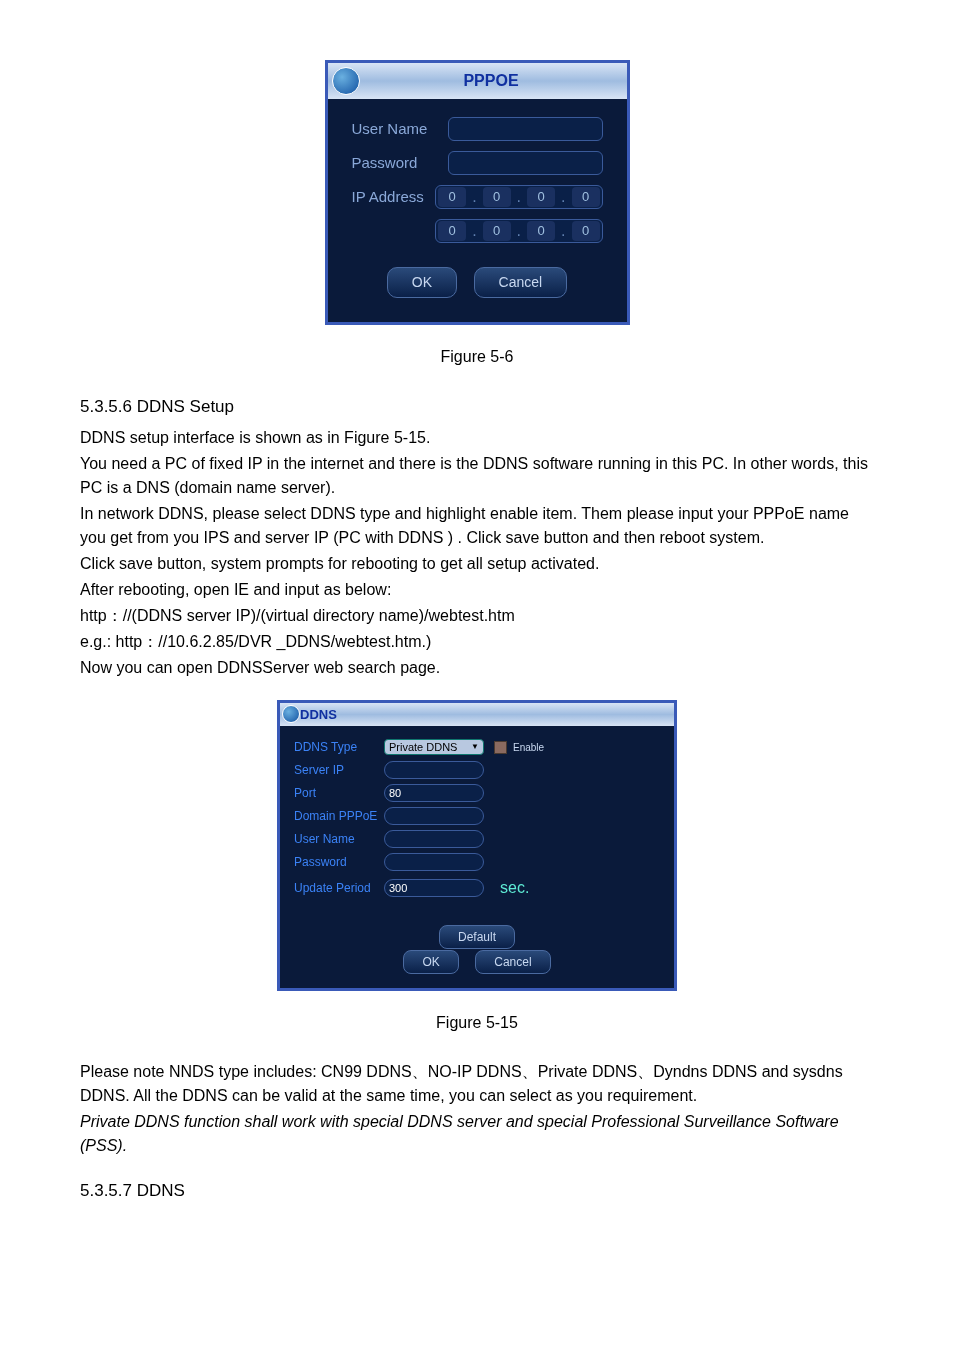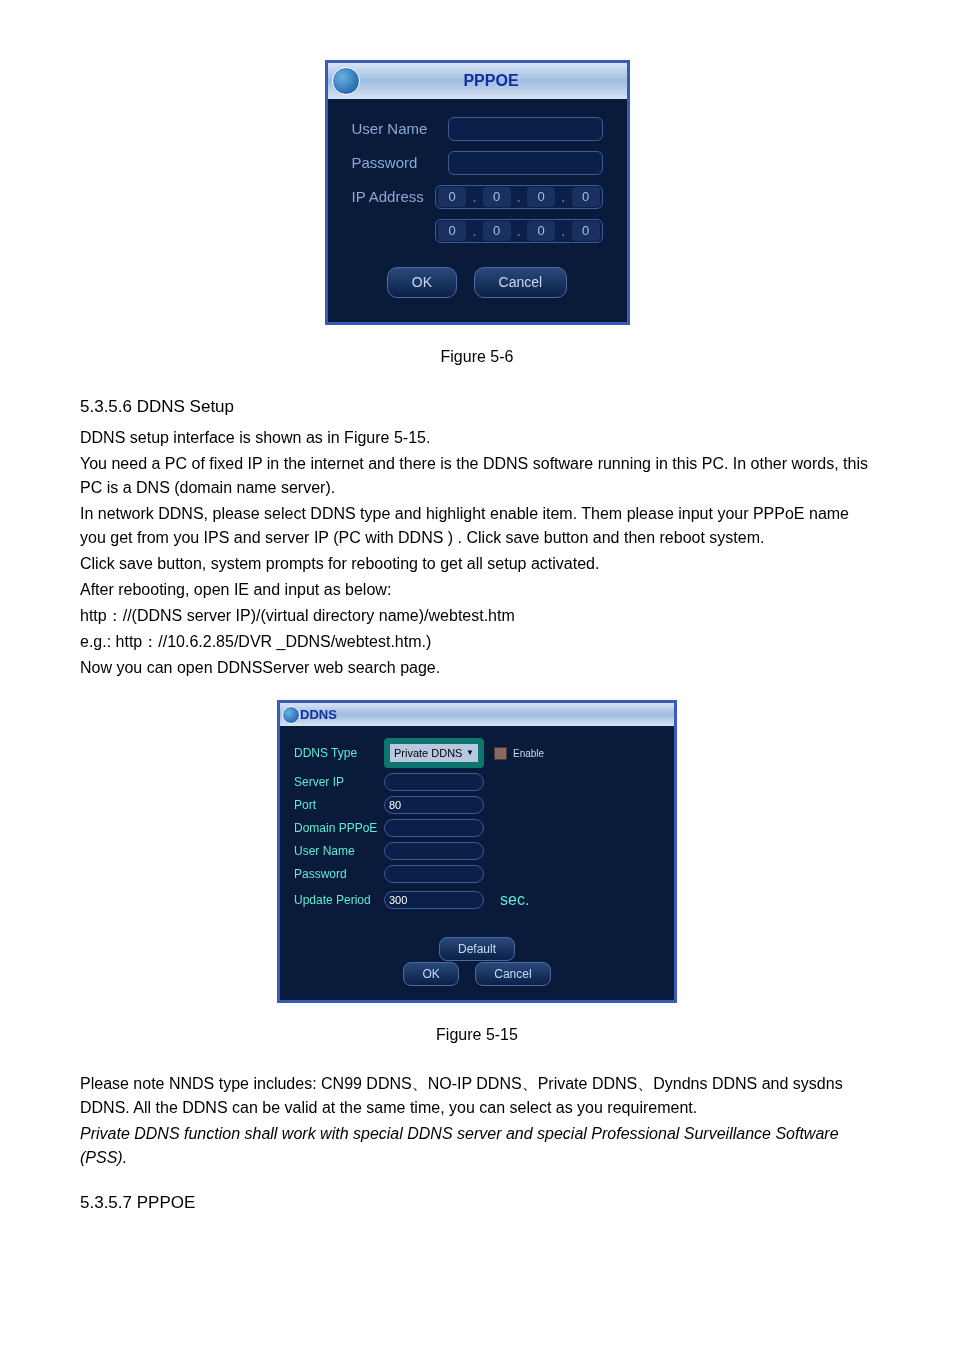--- a/index.html
+++ b/index.html
@@ -52,21 +52,21 @@
       display: flex;
       align-items: center;
       margin-bottom: 10px;
     }
     .form-label {
       color: #8aa8d8;
       width: 100px;
       font-size: 15px;
     }
     .form-label-sm {
-      color: #5eead4;
+      color: #3b82f6;
       width: 90px;
       font-size: 12px;
     }
     .text-input {
       background: #0a2048;
       border: 1px solid #3a5a9a;
       border-radius: 6px;
       height: 24px;
       width: 160px;
       color: #fff;
@@ -155,23 +155,23 @@
     .ddns-rows {
       flex: 0 0 auto;
     }
     .form-row-sm {
       display: flex;
       align-items: center;
       margin-bottom: 5px;
     }
     .dropdown {
       background: #b8c8e0;
-      border: 6px solid #0f766e;
+      border: 1px solid #0f766e;
       border-radius: 4px;
-      height: 30px;
+      height: 16px;
       width: 100px;
       color: #000;
       padding: 0 4px;
       font-size: 11px;
       display: flex;
       align-items: center;
       justify-content: space-between;
     }
     .dd-arrow {
       font-size: 8px;
@@ -201,21 +201,21 @@
       flex-direction: column;
     }
     .dialog-header-sm {
       background: linear-gradient(to bottom, #d8e4f5 0%, #9fbce0 50%, #d8e4f5 100%);
       color: #1030a0;
       font-weight: bold;
       text-align: center;
       padding: 2px;
       font-size: 13px;
       display: flex;
-      align-items: flex-end;
+      align-items: flex-start;
     }
     .globe-icon-sm {
       width: 18px;
       height: 18px;
       background: radial-gradient(circle at 35% 35%, #6ab0e0, #1050a0);
       border-radius: 50%;
       border: 1px solid #fff;
     }
   </style>
 </head>
@@ -332,13 +332,13 @@
       </div>
     </div>
   </div>
 </div>
 
 <div class="figure-caption">Figure 5-15</div>
 
 <div class="body-text">Please note NNDS type includes: CN99 DDNS、NO-IP DDNS、Private DDNS、Dyndns DDNS and sysdns DDNS. All the DDNS can be valid at the same time, you can select as you requirement.</div>
 <div class="body-text" style="margin-bottom:20px;font-style:italic;">Private DDNS function shall work with special DDNS server and special Professional Surveillance Software (PSS).</div>
 
-<div class="section-heading">5.3.5.7  PPPOE</div>
+<div class="section-heading">5.3.5.7  DDNS</div>
 
 </body></html>

